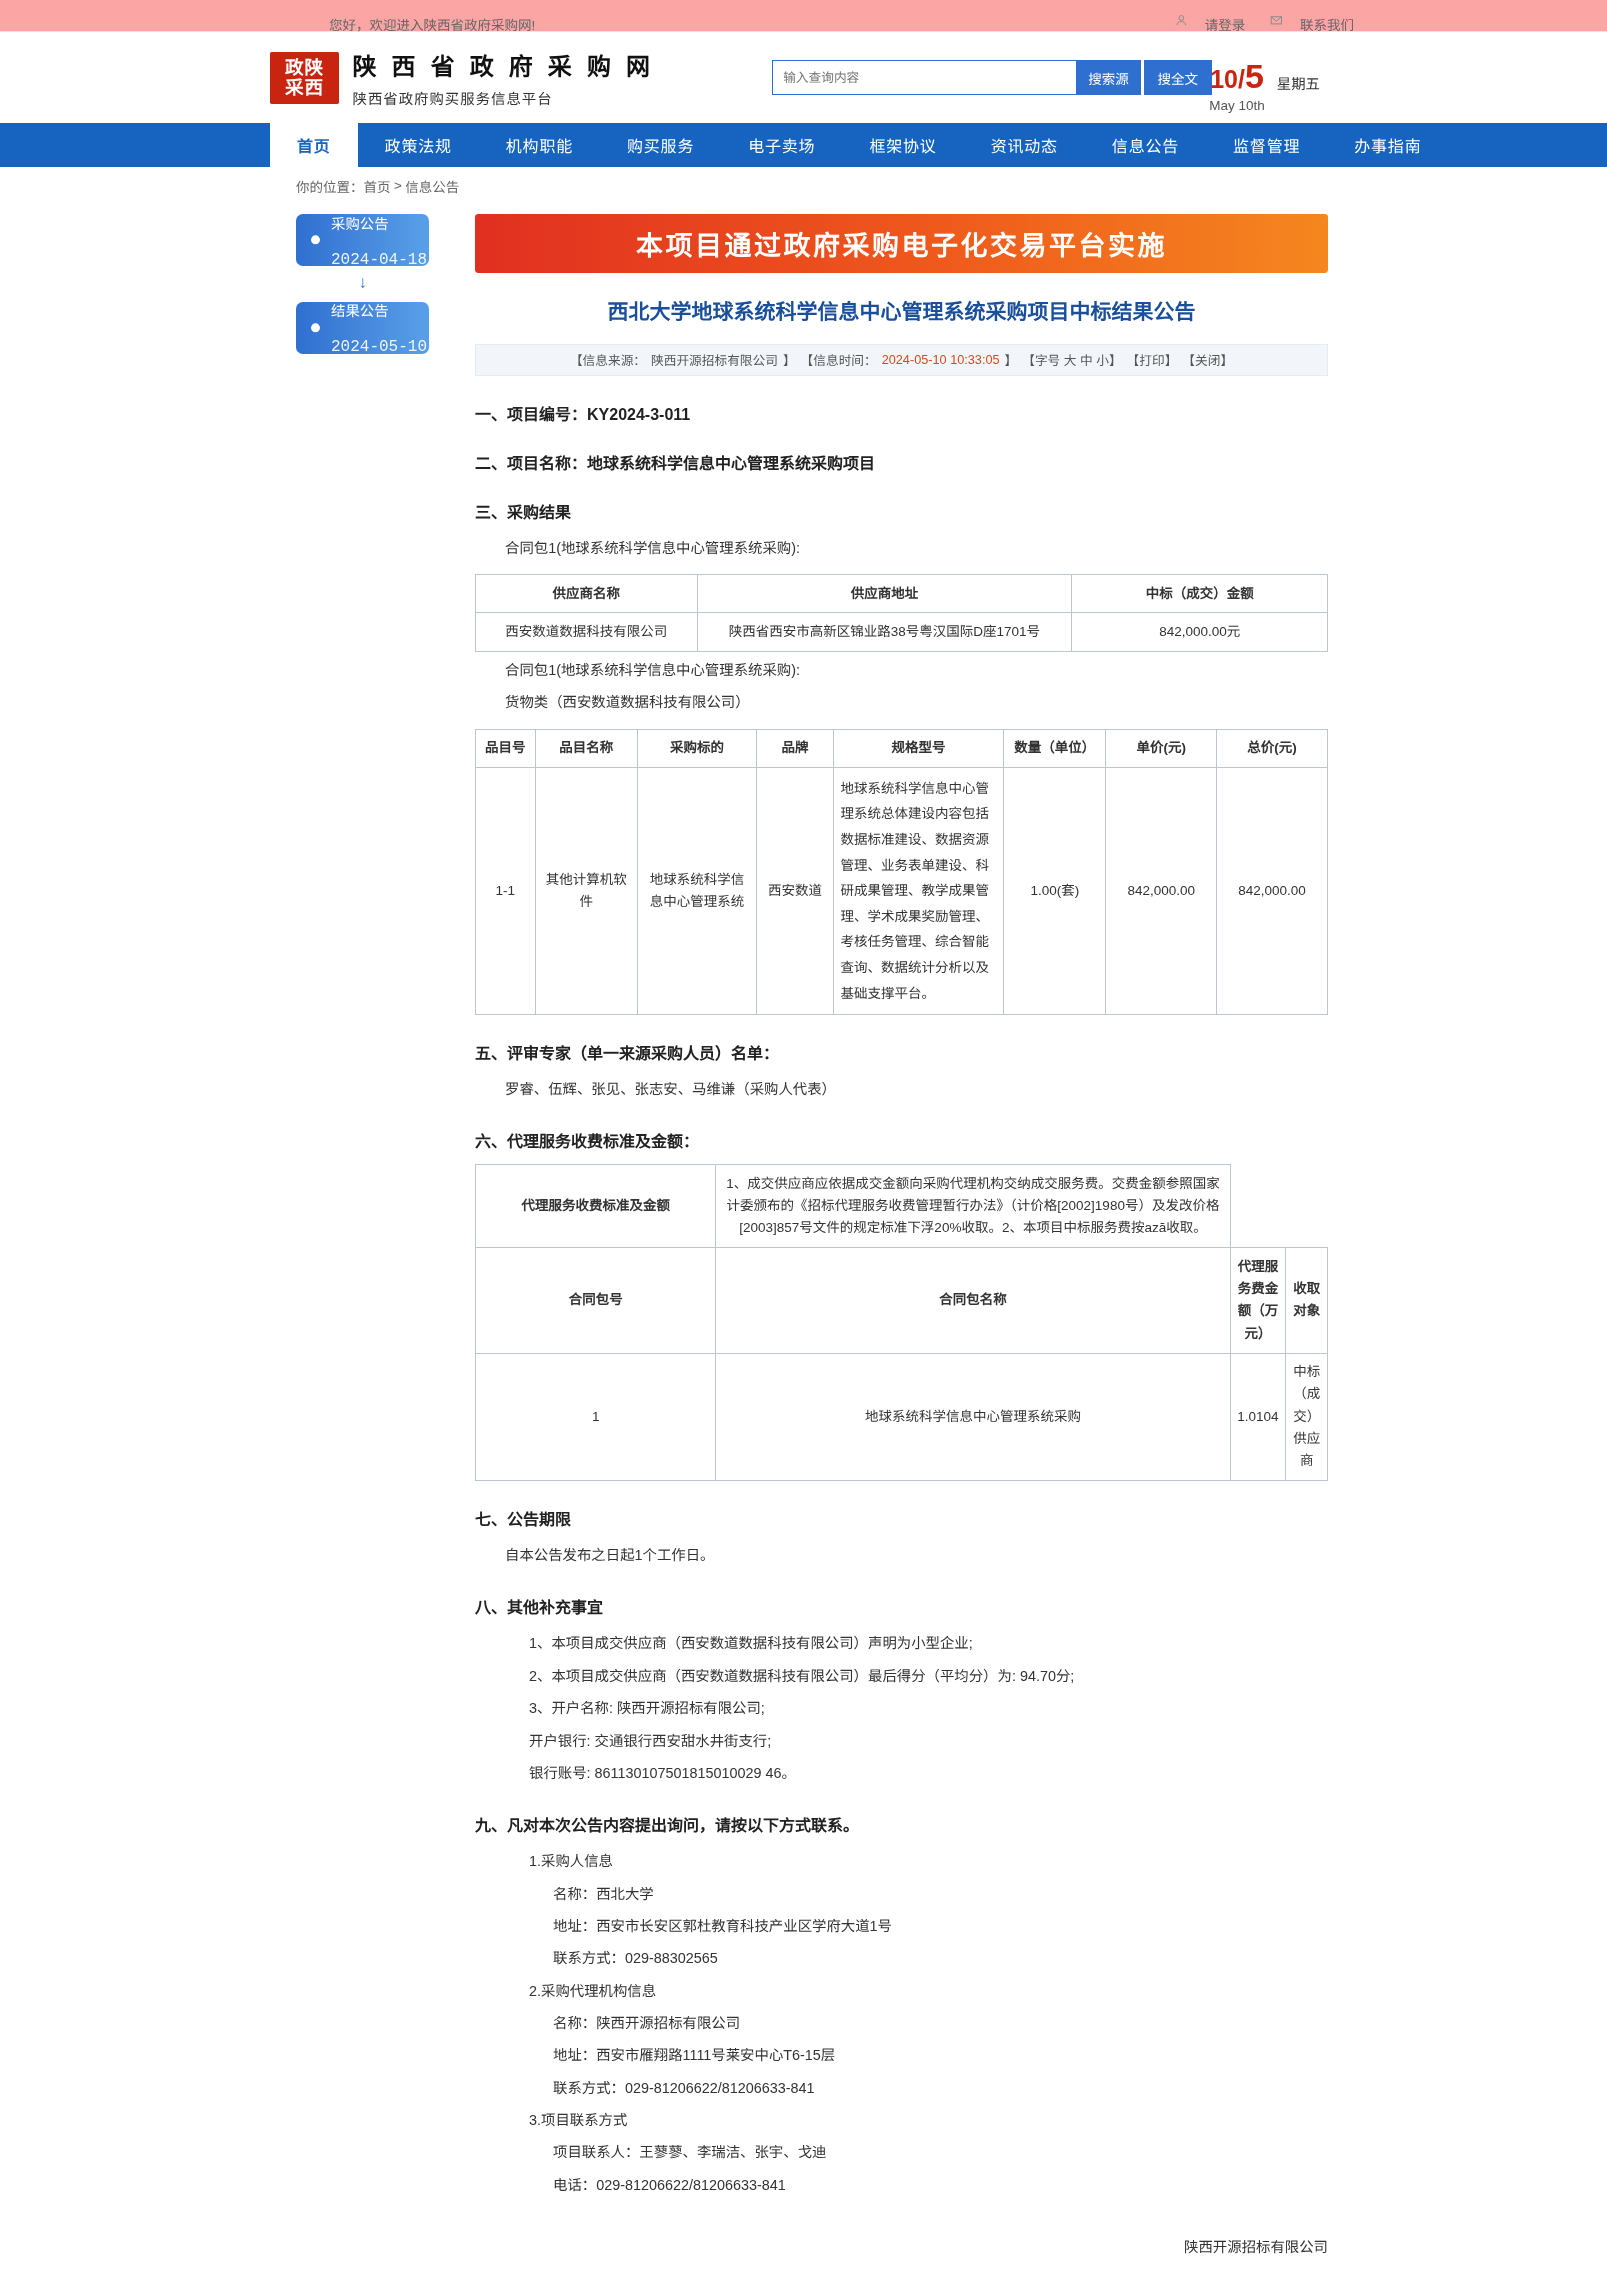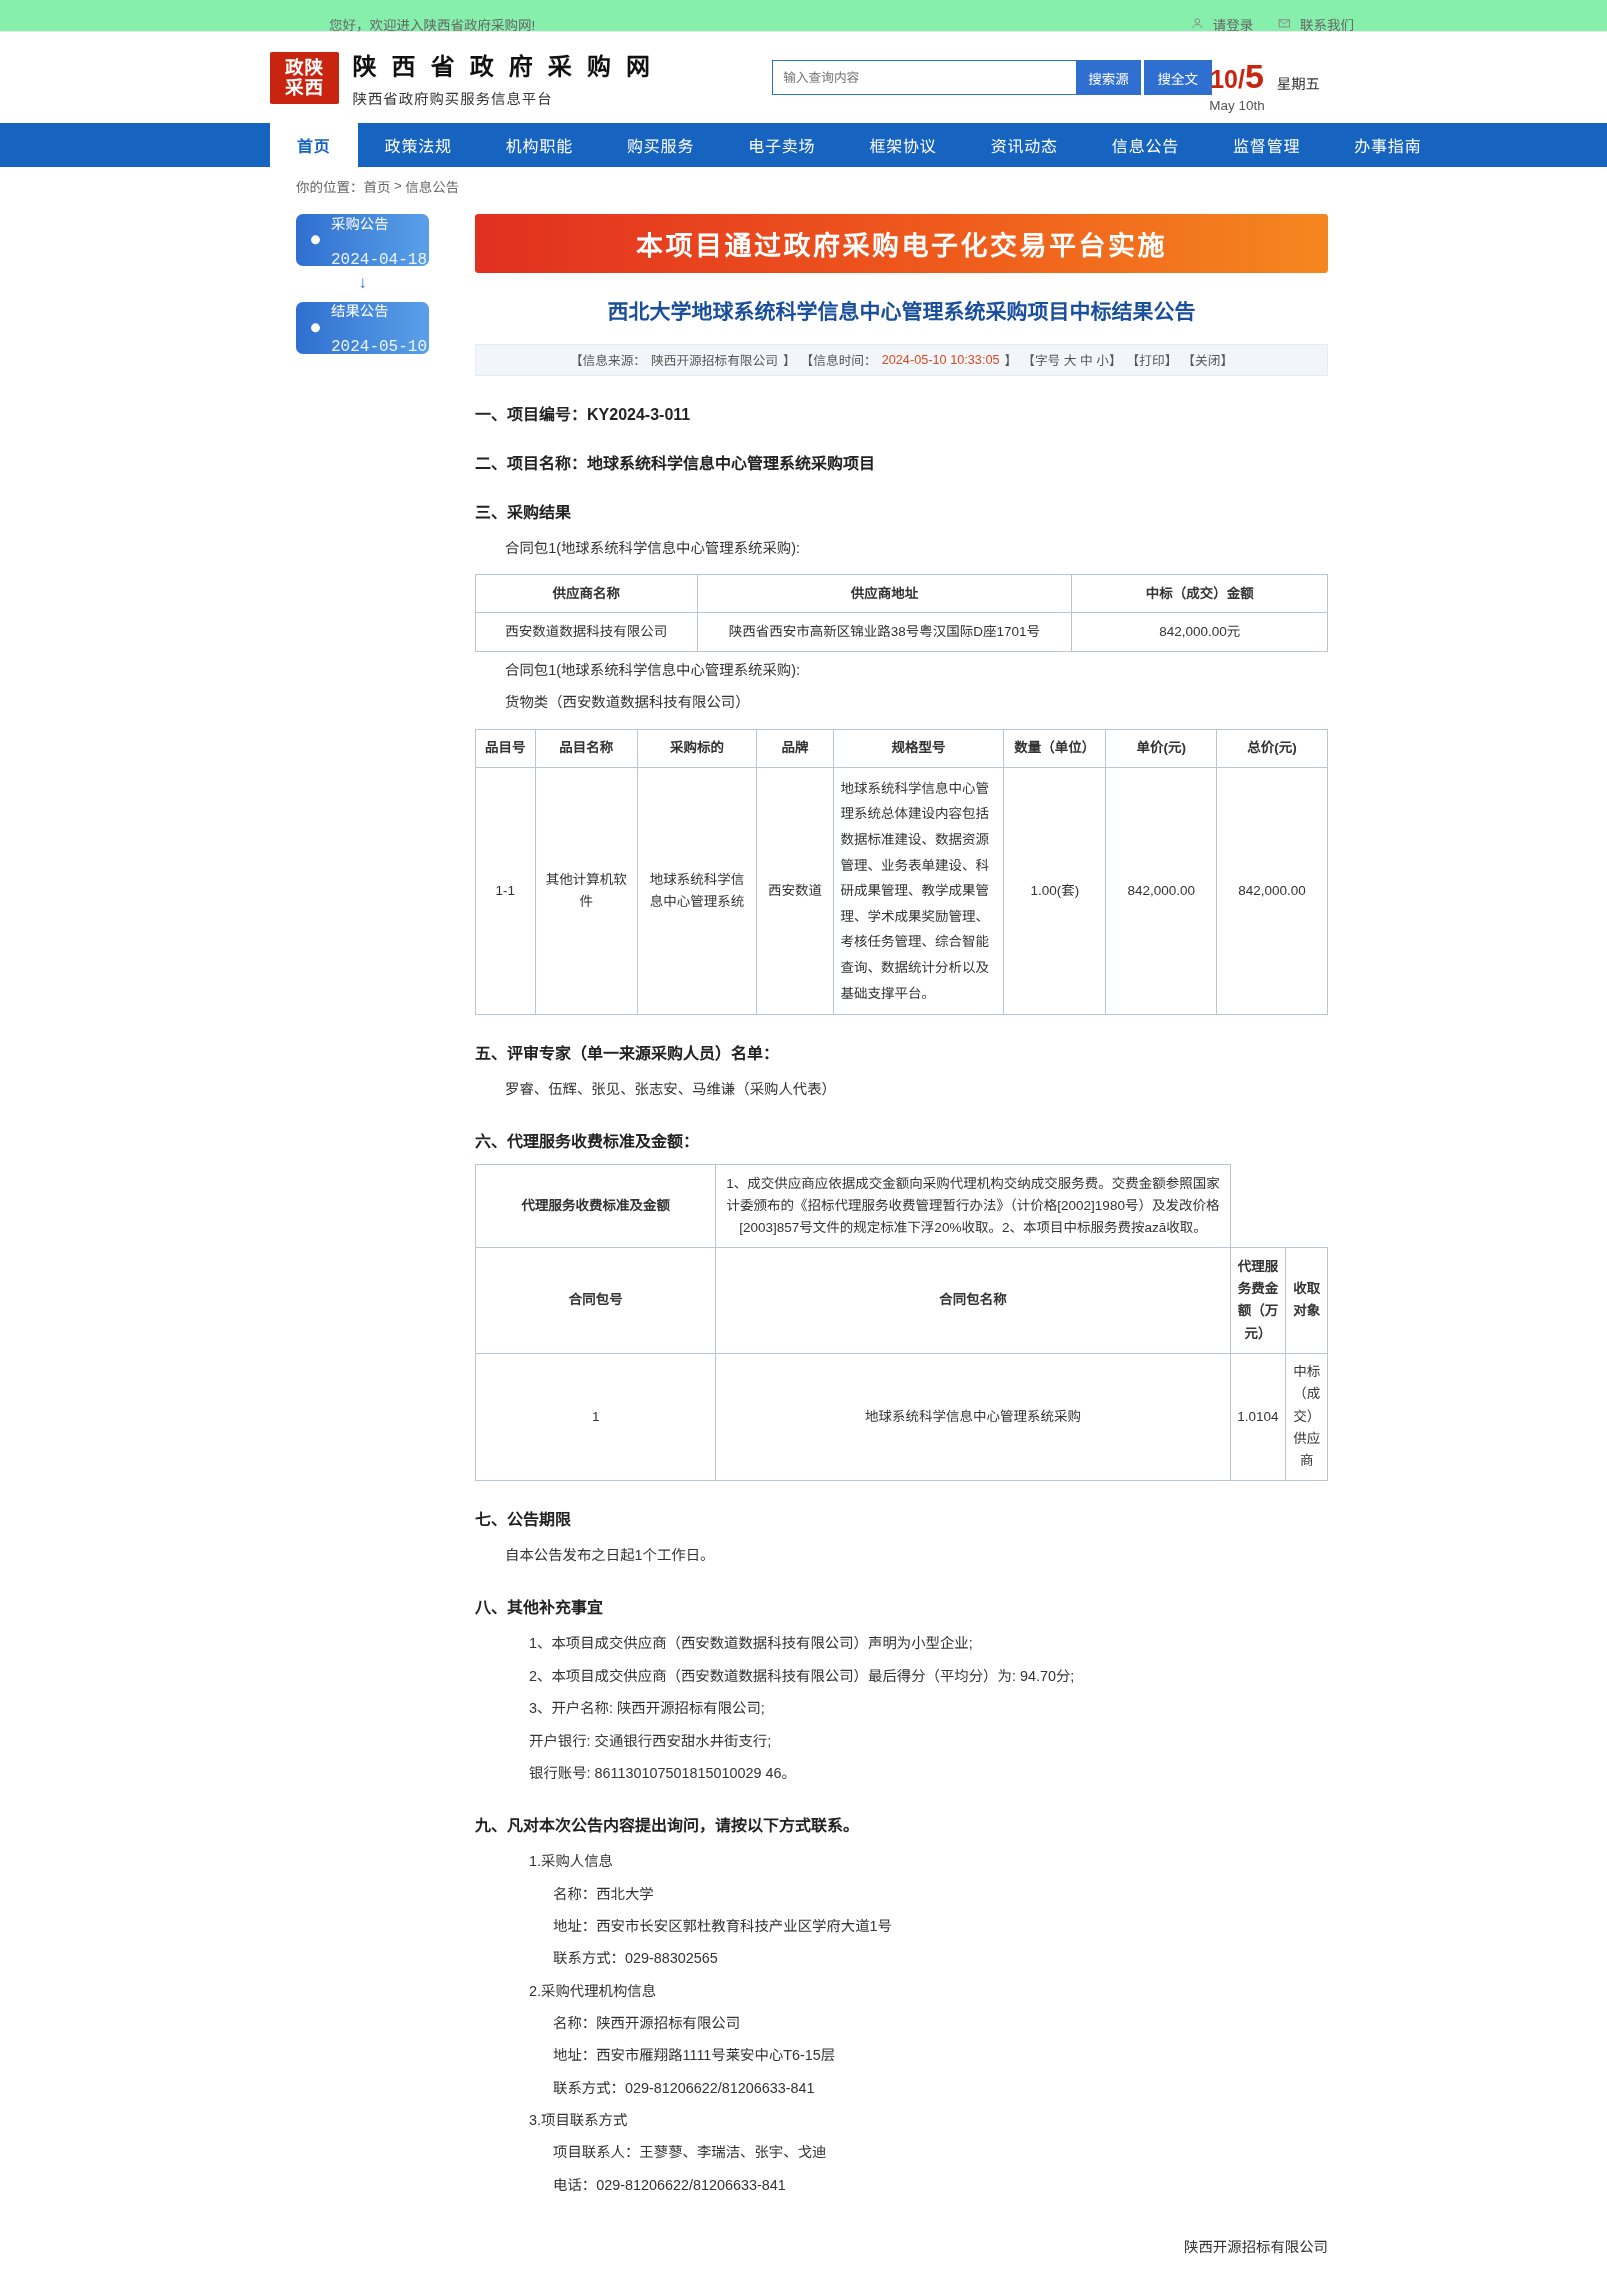--- a/index.html
+++ b/index.html
@@ -9,26 +9,26 @@
     background:#f0f2f5;
     font-family:"Liberation Sans", sans-serif;
     font-size:16px;
     color:#333;
     -webkit-font-smoothing:antialiased;
   }
   .page { width:1607px; margin:0 auto; background:#fff; }
 
   
   .topbar {
-    height:32px; background:#86efac; border-bottom:0.8px solid #e8e8e8;
+    height:32px; background:#fca5a5; border-bottom:0.8px solid #e8e8e8;
     display:flex; align-items:center; justify-content:space-between;
     padding:16px 253px 0 329px; font-size:13.5px; color:#666;
   }
   .topbar-right { display:flex; align-items:center; gap:25px; }
-  .topbar-right span { display:flex; align-items:center; gap:9px; }
+  .topbar-right span { display:flex; align-items:flex-start; gap:17px; }
   .mini-ico { display:inline-block; width:12.7px; height:12.7px; color:#888; }
 
   
   .header {
     height:91px; background:#fff; display:flex; align-items:center;
     padding:0 0 0 270px; position:relative;
   }
   .logo-box {
     width:69px; height:52px; background:#c8240f; color:#fff;
     display:flex; flex-direction:column; align-items:center; justify-content:center;

